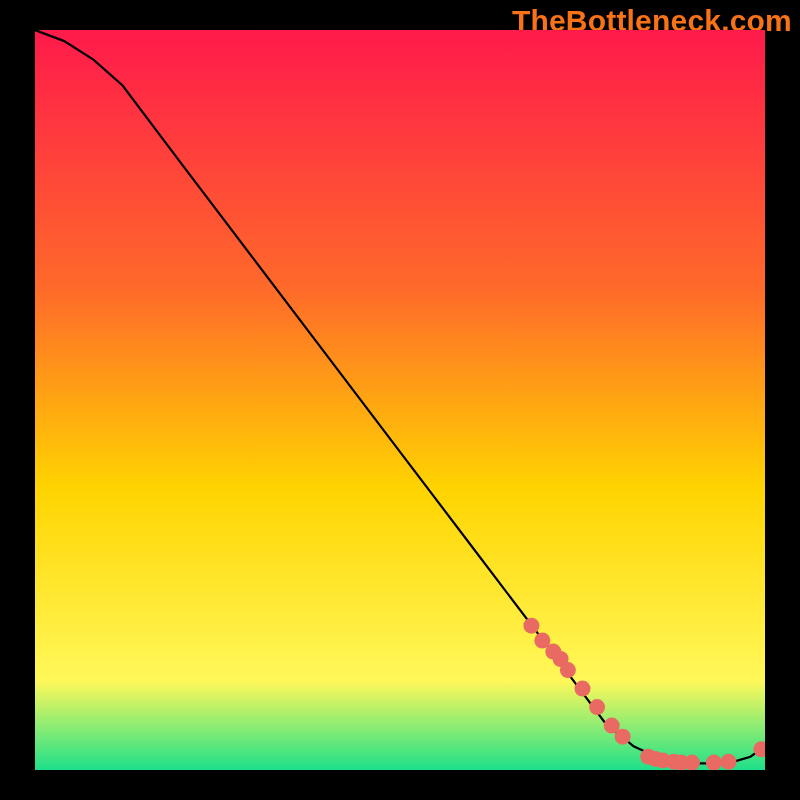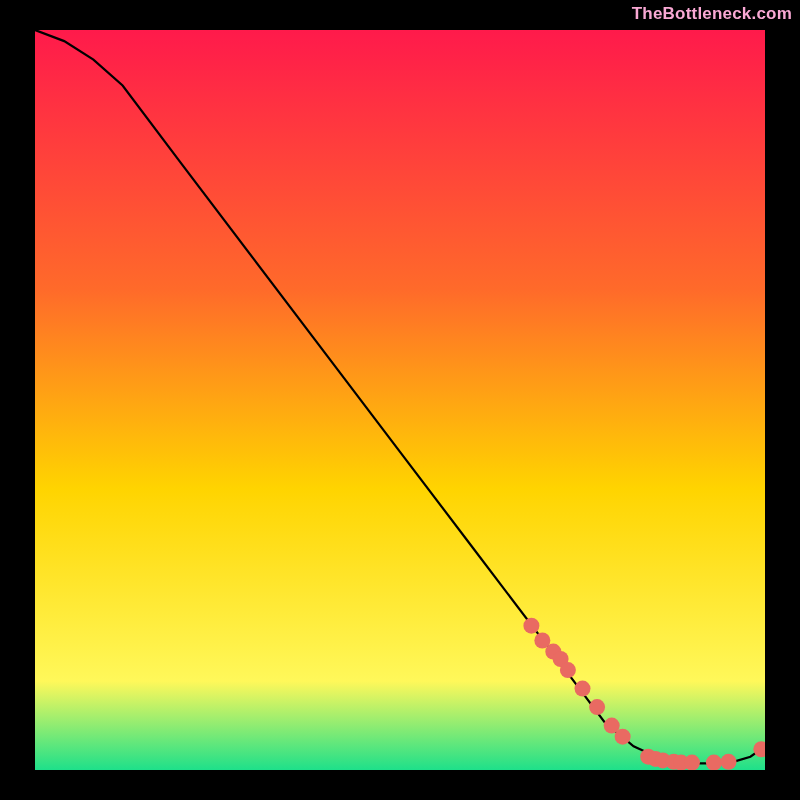--- a/index.html
+++ b/index.html
@@ -14,22 +14,22 @@
   .frame {
     position: relative;
     width: 800px;
     height: 800px;
     background: #000;
   }
   .watermark {
     position: absolute;
     top: 4px;
     right: 8px;
-    color: #f9a8d4;
-    font-size: 17px;
+    color: #f97316;
+    font-size: 30px;
     font-weight: 600;
     letter-spacing: 0.2px;
     white-space: nowrap;
   }
   .plot {
     position: absolute;
     left: 35px;
     top: 30px;
     width: 730px;
     height: 740px;

